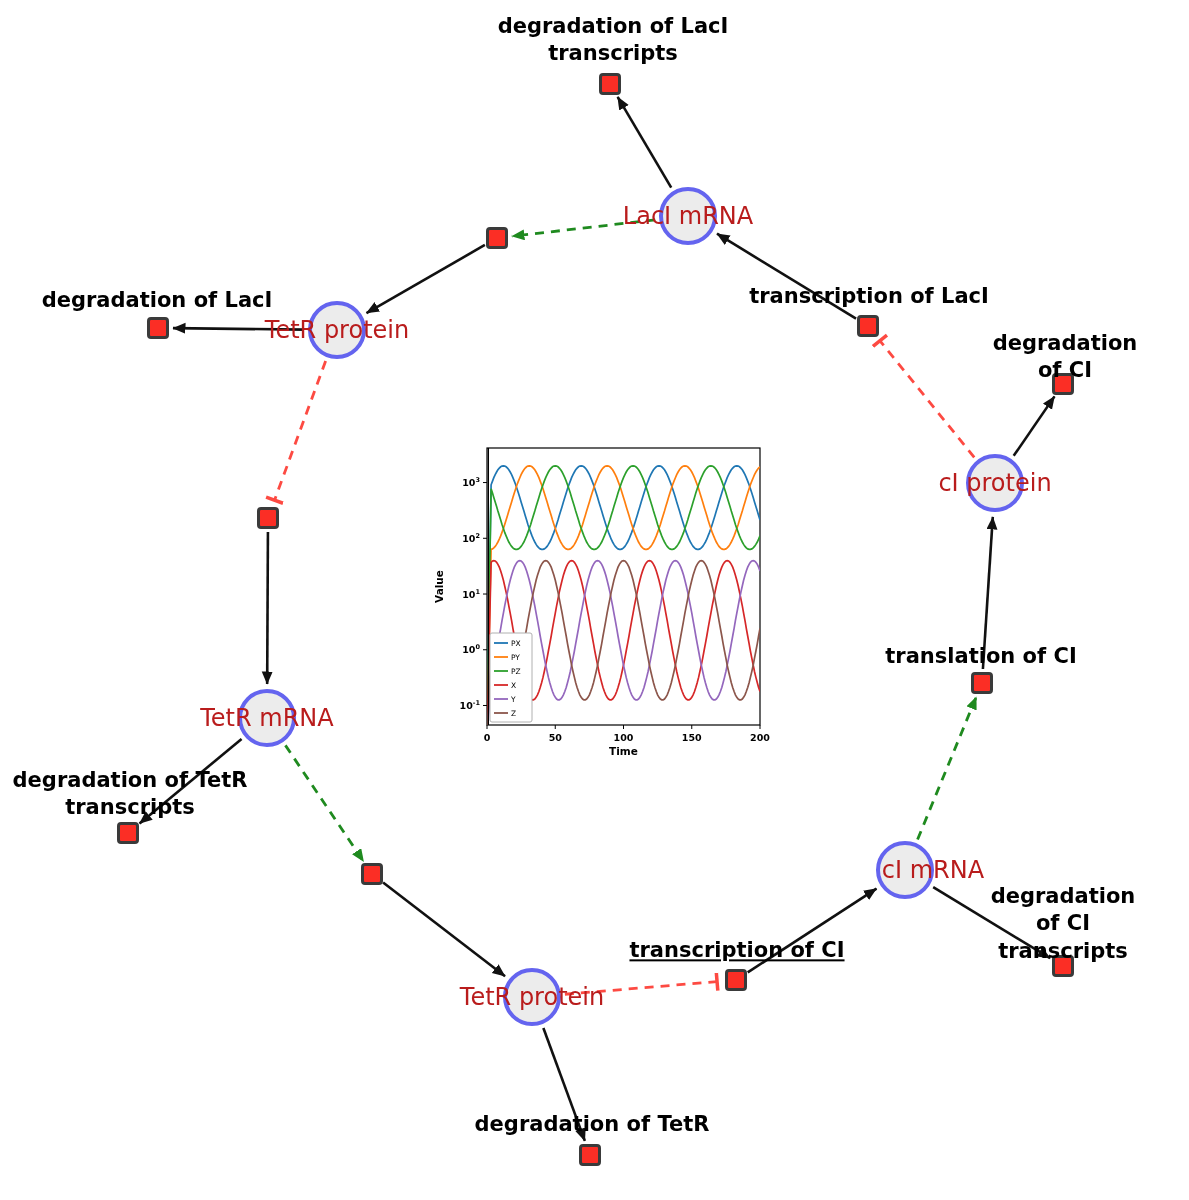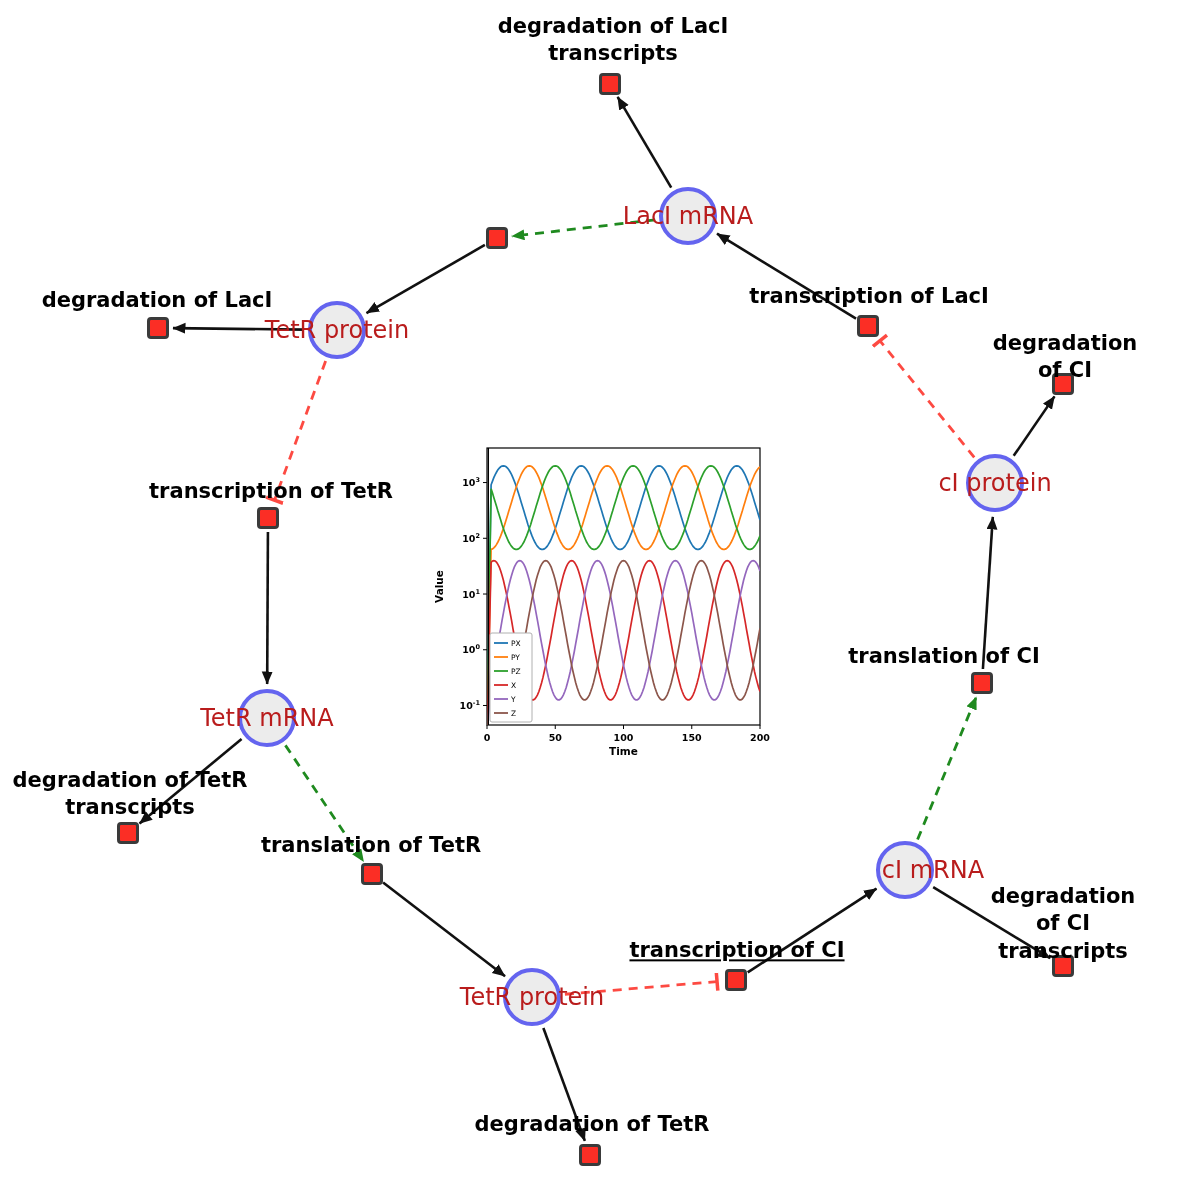--- a/index.html
+++ b/index.html
@@ -73,28 +73,26 @@
       <div class="reaction-label" style="left: 613px; top: 40px;">degradation of LacI
 transcripts</div>
       <div class="reaction-square" style="left: 486px; top: 227px; width: 22px; height: 22px;"></div>
       <div class="reaction-square" style="left: 147px; top: 317px; width: 22px; height: 22px;"></div>
       <div class="reaction-label" style="left: 157px; top: 301px;">degradation of LacI</div>
       <div class="reaction-square" style="left: 857px; top: 315px; width: 22px; height: 22px;"></div>
       <div class="reaction-label" style="left: 869px; top: 297px;">transcription of LacI</div>
       <div class="reaction-square" style="left: 1052px; top: 373px; width: 22px; height: 22px;"></div>
       <div class="reaction-label" style="left: 1065px; top: 357px;">degradation of CI</div>
       <div class="reaction-square" style="left: 257px; top: 507px; width: 22px; height: 22px;"></div>
-      <div class="reaction-label" style="left: 271px; top: 492px;">transcription of TetR</div>
       <div class="reaction-square" style="left: 971px; top: 672px; width: 22px; height: 22px;"></div>
-      <div class="reaction-label" style="left: 944px; top: 657px;">translation of CI</div>
+      <div class="reaction-label" style="left: 981px; top: 657px;">translation of CI</div>
       <div class="reaction-square" style="left: 117px; top: 822px; width: 22px; height: 22px;"></div>
       <div class="reaction-label" style="left: 130px; top: 794px;">degradation of TetR
 transcripts</div>
       <div class="reaction-square" style="left: 361px; top: 863px; width: 22px; height: 22px;"></div>
-      <div class="reaction-label" style="left: 371px; top: 846px;">translation of TetR</div>
       <div class="reaction-square" style="left: 1052px; top: 955px; width: 22px; height: 22px;"></div>
       <div class="reaction-label" style="left: 1063px; top: 924px;">degradation of CI
 transcripts</div>
       <div class="reaction-square" style="left: 725px; top: 969px; width: 22px; height: 22px;"></div>
       <div class="reaction-label" style="left: 737px; top: 951px; text-decoration: underline;">transcription of CI</div>
       <div class="reaction-square" style="left: 579px; top: 1144px; width: 22px; height: 22px;"></div>
       <div class="reaction-label" style="left: 592px; top: 1125px;">degradation of TetR</div>
     </div>
 
   <svg id="inset-chart" width="345" height="330" viewBox="0 0 345 330">

